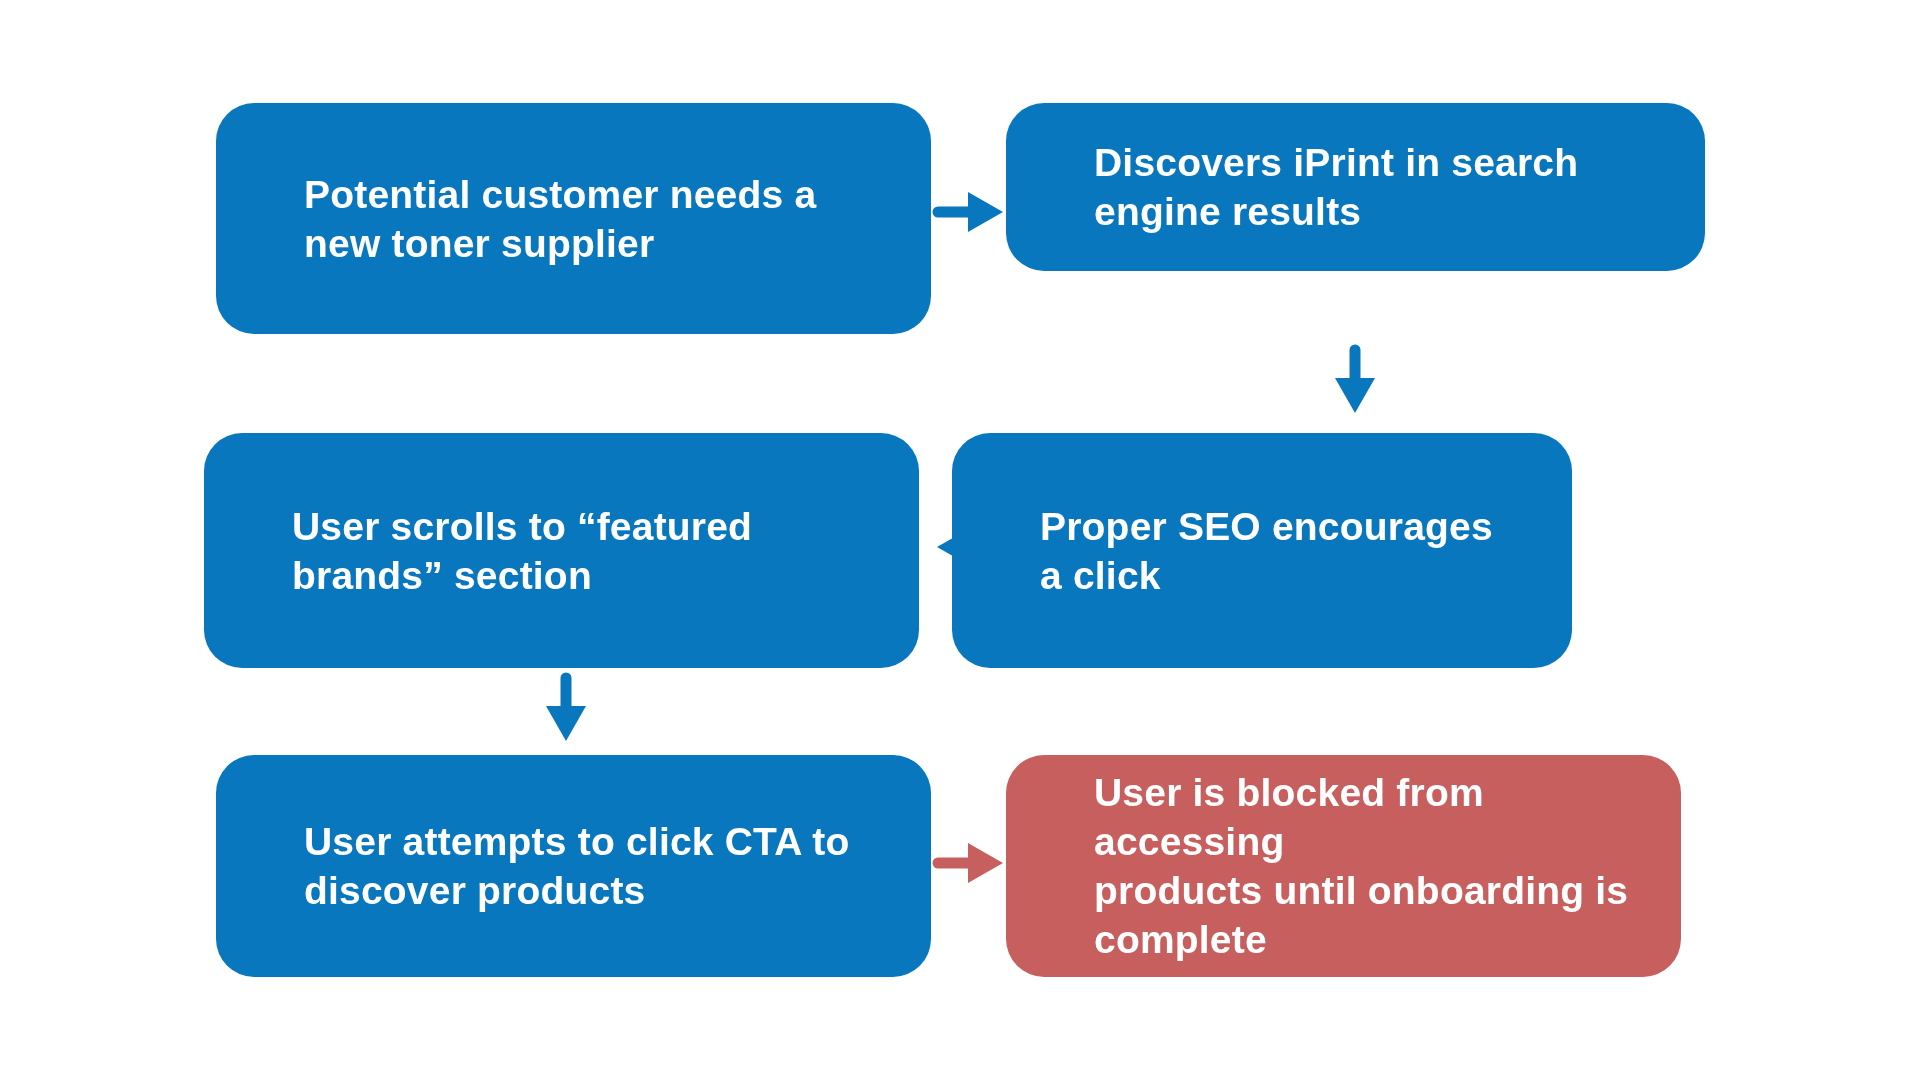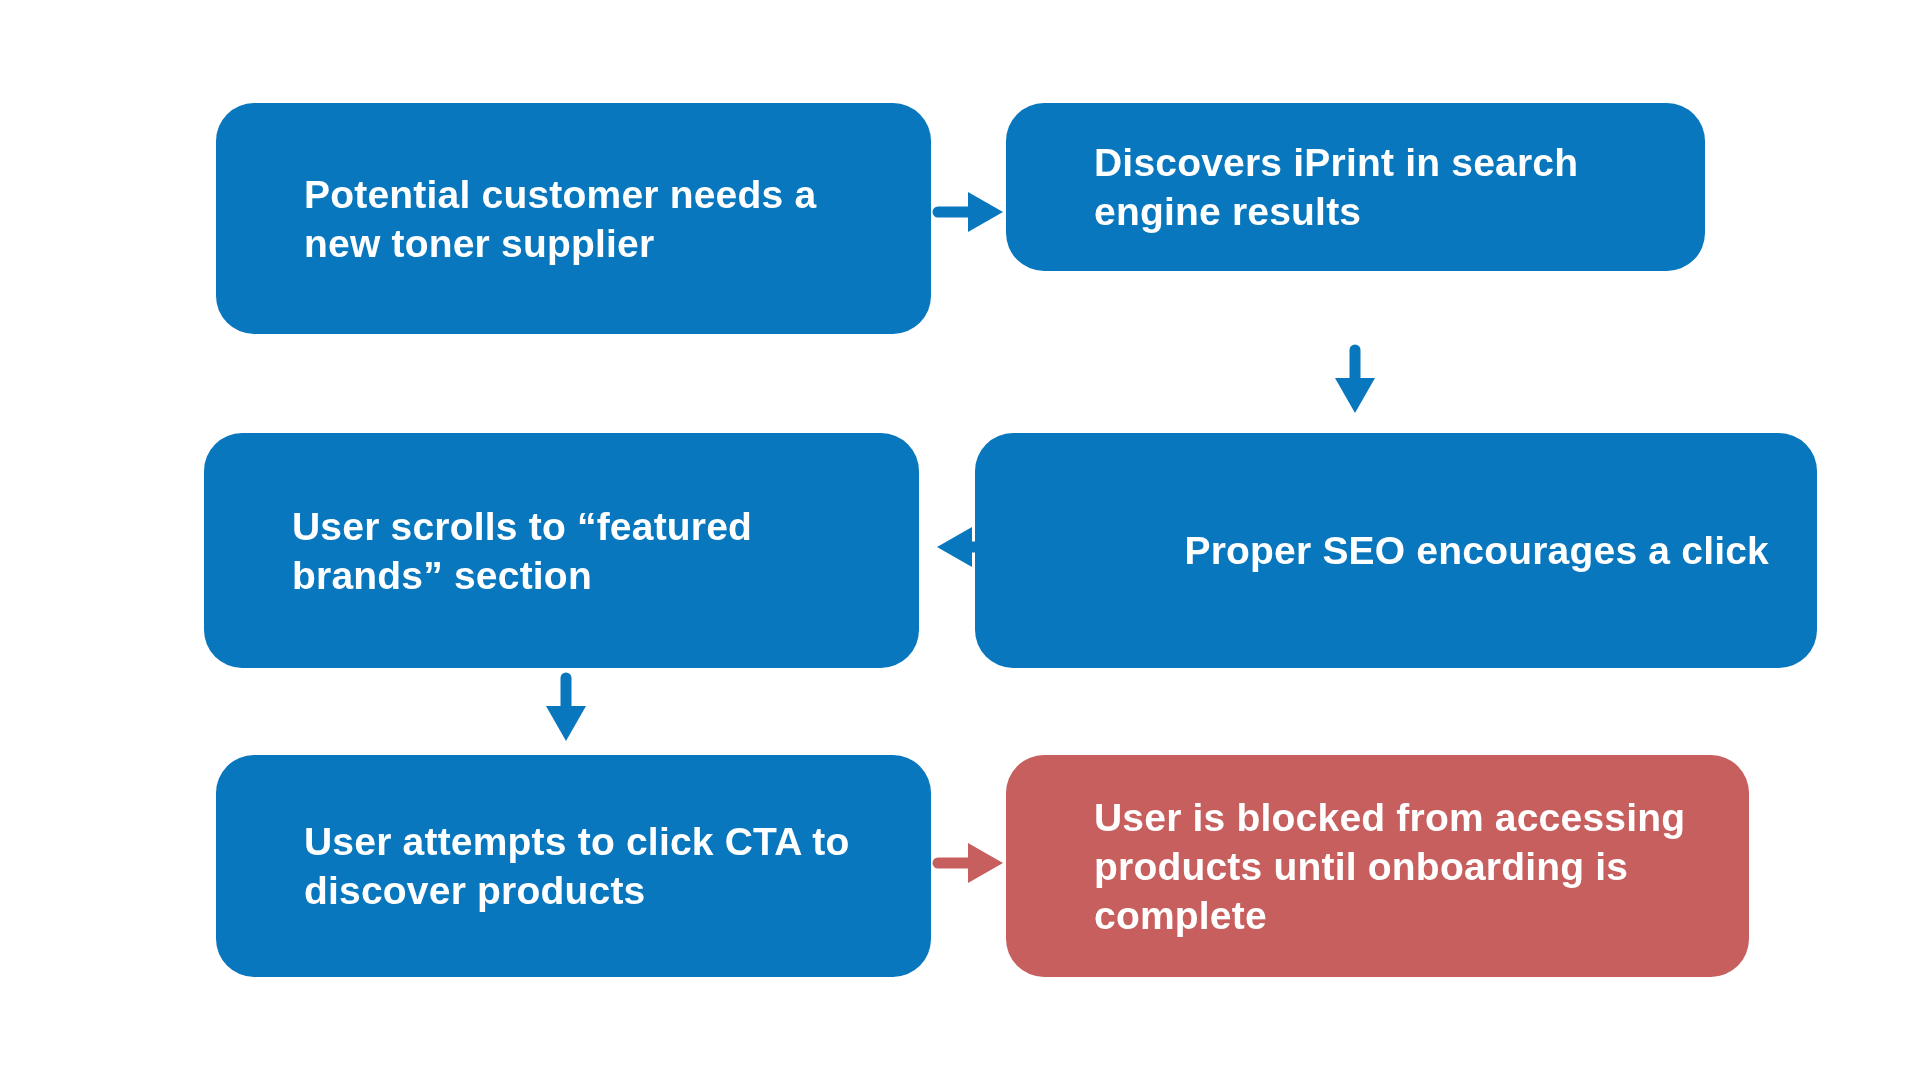--- a/index.html
+++ b/index.html
@@ -33,23 +33,23 @@
     font-size: 39px;
     font-weight: 700;
     line-height: 49px;
     white-space: pre-line;
     letter-spacing: 0.2px;
   }
   
   .b1 { left: 216px;  top: 103px; width: 715px; height: 231px; }
   .b2 { left: 1006px; top: 103px; width: 699px; height: 168px; }
   .b3 { left: 204px;  top: 433px; width: 715px; height: 235px; }
-  .b4 { left: 975px; top: 433px; width: 842px; height: 235px; justify-content: flex-end; }
+  .b4 { left: 952px; top: 433px; width: 620px; height: 235px; }
   .b5 { left: 216px;  top: 755px; width: 715px; height: 222px; align-items: center; }
-  .b6 { left: 1006px; top: 755px; width: 743px; height: 222px; }
+  .b6 { left: 1006px; top: 755px; width: 675px; height: 222px; }
 
   .arrows {
     position: absolute;
     left: 0; top: 0;
     width: 1920px;
     height: 1080px;
     pointer-events: none;
   }
   .arrow line    { stroke-width: 11; stroke-linecap: round; }
   .arrow.step line      { stroke: var(--c-step, #0877BE); }

